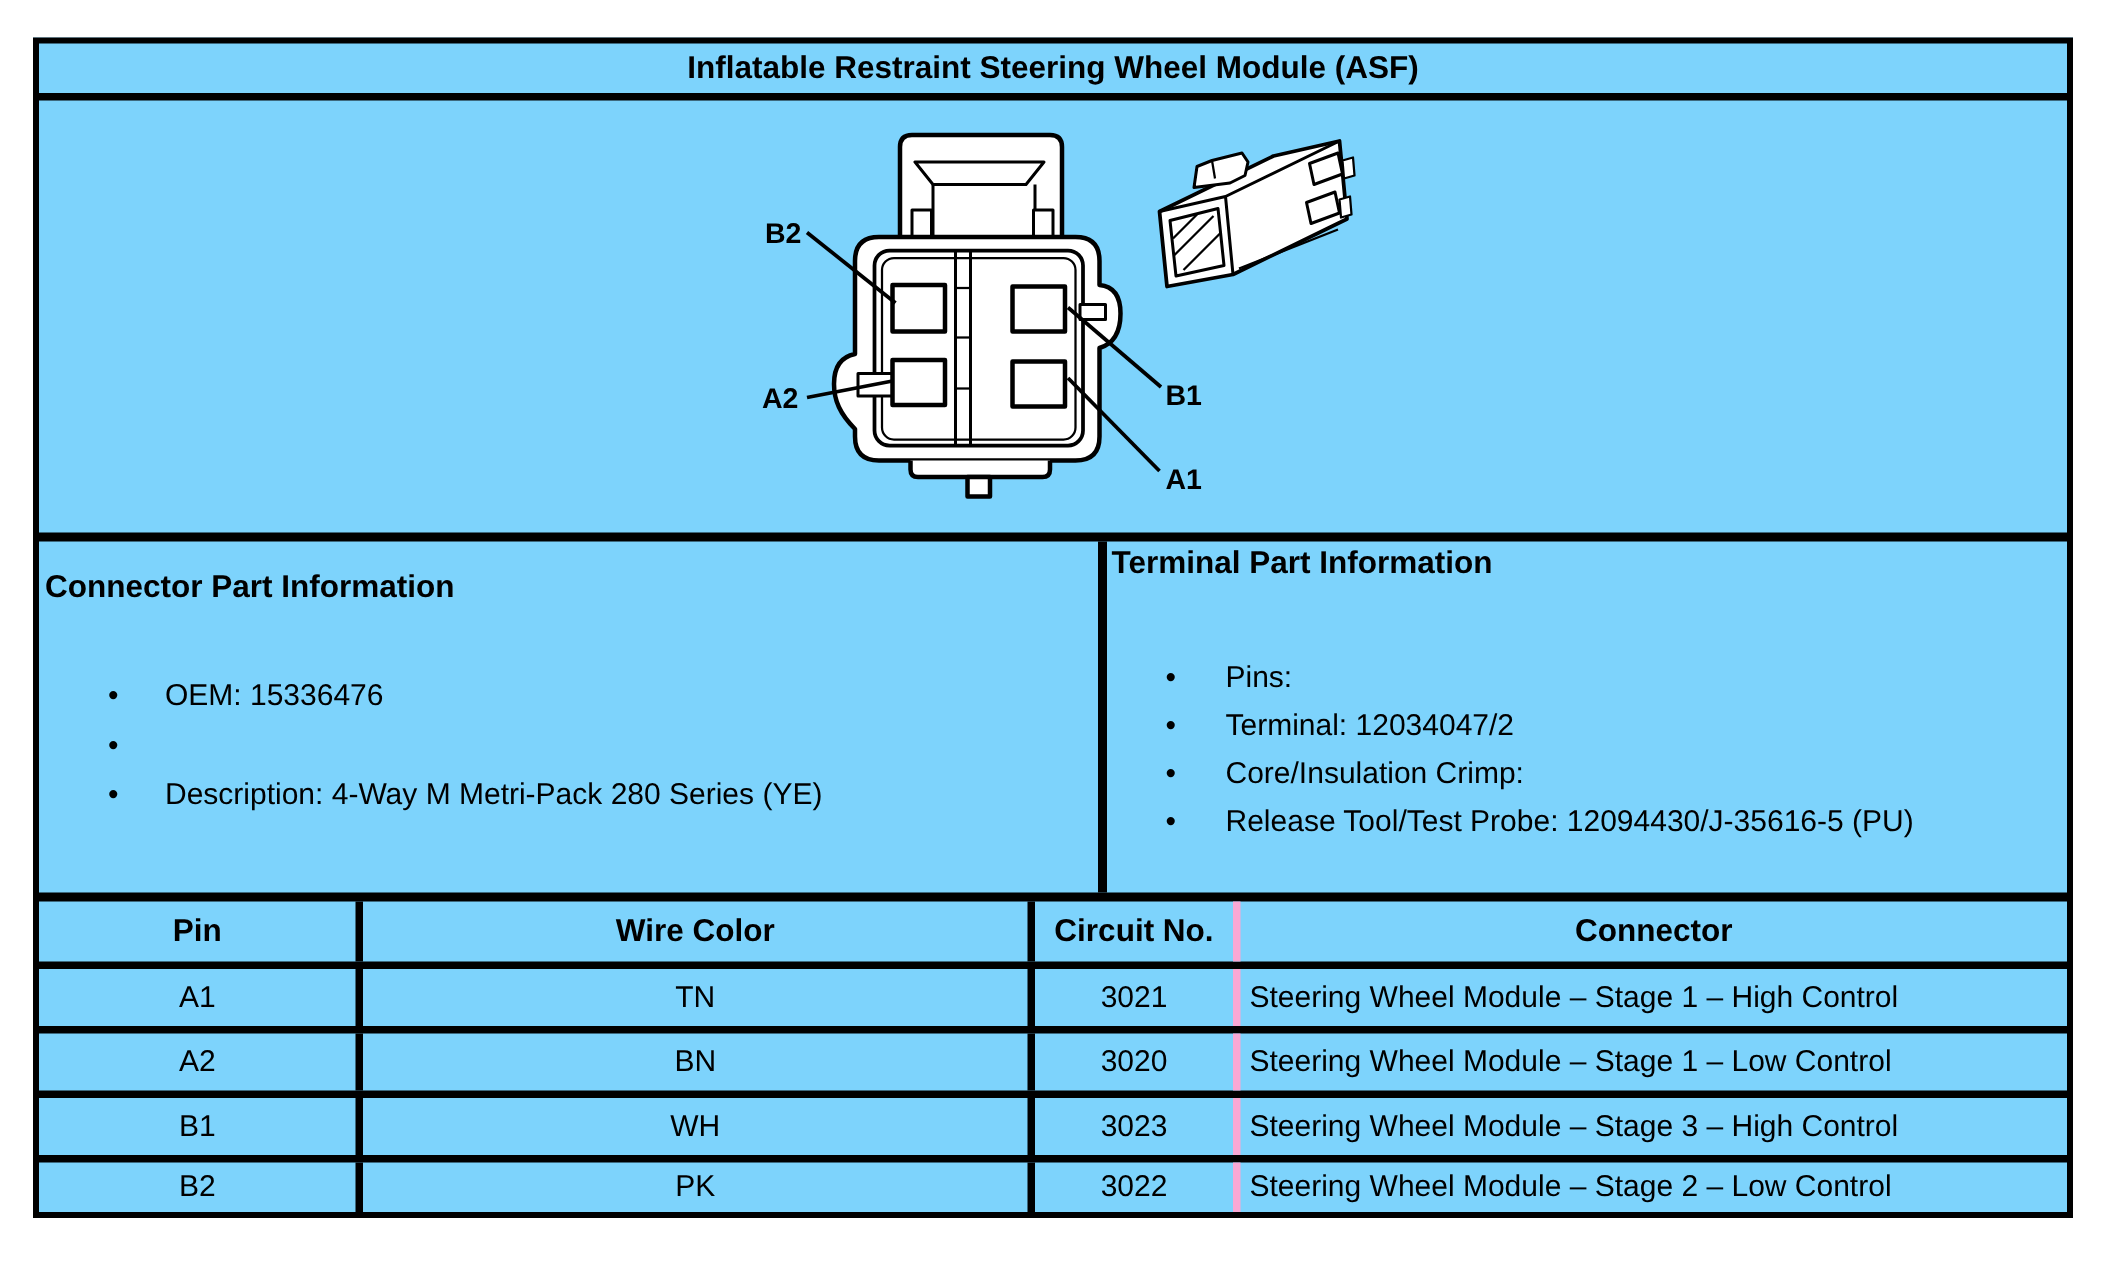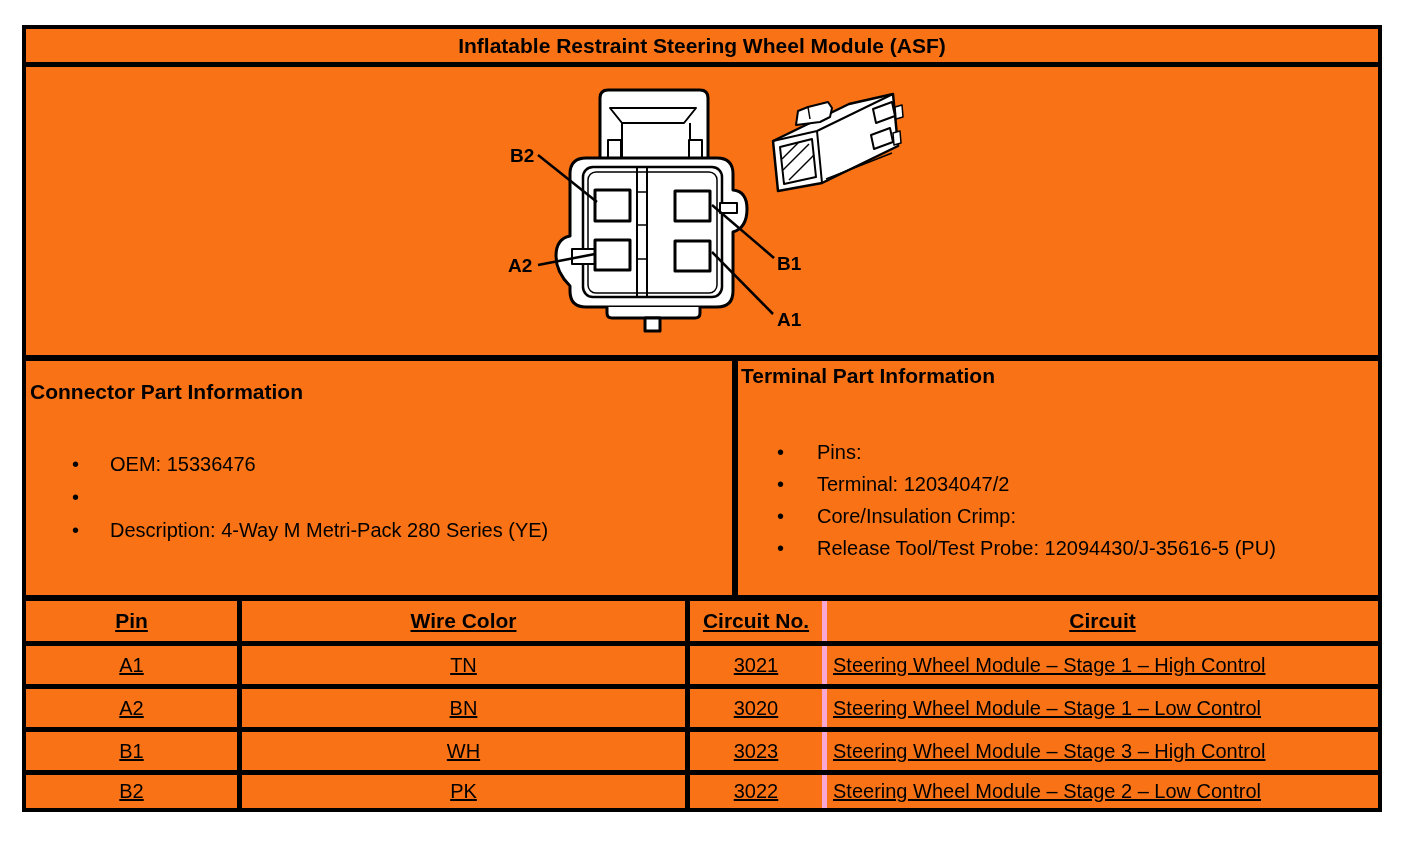--- a/index.html
+++ b/index.html
@@ -1,17 +1,17 @@
 <!DOCTYPE html>
 <html><head>
 <meta charset="utf-8">
 <style>
   html,body{margin:0;padding:0;background:#ffffff;}
   body{width:1408px;height:842px;position:relative;font-family:"Liberation Sans",sans-serif;color:#000;}
-  .doc{position:absolute;left:22px;top:25px;width:1352px;height:779px;border:4px solid #000;background:#f97316;}
+  .doc{position:absolute;left:22px;top:25px;width:1352px;height:779px;border:4px solid #000;background:#7dd3fc;}
 
   
   .title-bar{height:33px;line-height:33px;border-bottom:5px solid #000;text-align:center;
              font-size:21px;font-weight:bold;}
 
   
   .diagram{height:288px;border-bottom:6px solid #000;position:relative;overflow:hidden;}
   .diagram svg{display:block;}
   .pin-label{font-family:"Liberation Sans",sans-serif;font-size:19px;font-weight:bold;fill:#000;}
 
@@ -30,21 +30,21 @@
   .info-right li{margin-left:39px;line-height:32px;}
   .bullet{width:38px;flex:none;}
   .info-right .bullet{width:40px;}
 
   
   .ptable{border-top:6px solid #000;font-size:20px;}
   .trow{display:flex;}
   .hrow{height:40px;line-height:40px;border-bottom:5px solid #000;font-weight:bold;font-size:21px;}
   .drow{height:38px;line-height:38px;border-bottom:5px solid #000;}
   .drow.last{height:33px;line-height:33px;border-bottom:none;}
-  .cell{box-sizing:border-box;text-align:center;overflow:hidden;white-space:nowrap;text-decoration:underline;}
+  .cell{box-sizing:border-box;text-align:center;overflow:hidden;white-space:nowrap;}
   .c1{width:216px;border-right:5px solid #000;}
   .c2{width:448px;border-right:5px solid #000;}
   .c3{width:137px;border-right:5px solid #f9a8d4;}
   .c4{flex:1;}
   .drow .c4{text-align:left;padding-left:6px;border-radius:10px;}
 </style>
 </head>
 <body>
 
 <div class="doc">
@@ -155,21 +155,21 @@
           </li>
       </ul>
     </div>
   </div>
 
   <div class="ptable">
     <div class="trow hrow">
       <div class="cell c1">Pin</div>
       <div class="cell c2">Wire Color</div>
       <div class="cell c3">Circuit No.</div>
-      <div class="cell c4">Circuit</div>
+      <div class="cell c4">Connector</div>
     </div>
     <div class="trow drow">
       <div class="cell c1">A1</div>
       <div class="cell c2">TN</div>
       <div class="cell c3">3021</div>
       <div class="cell c4">Steering Wheel Module – Stage 1 – High Control</div>
     </div>
     <div class="trow drow">
       <div class="cell c1">A2</div>
       <div class="cell c2">BN</div>

